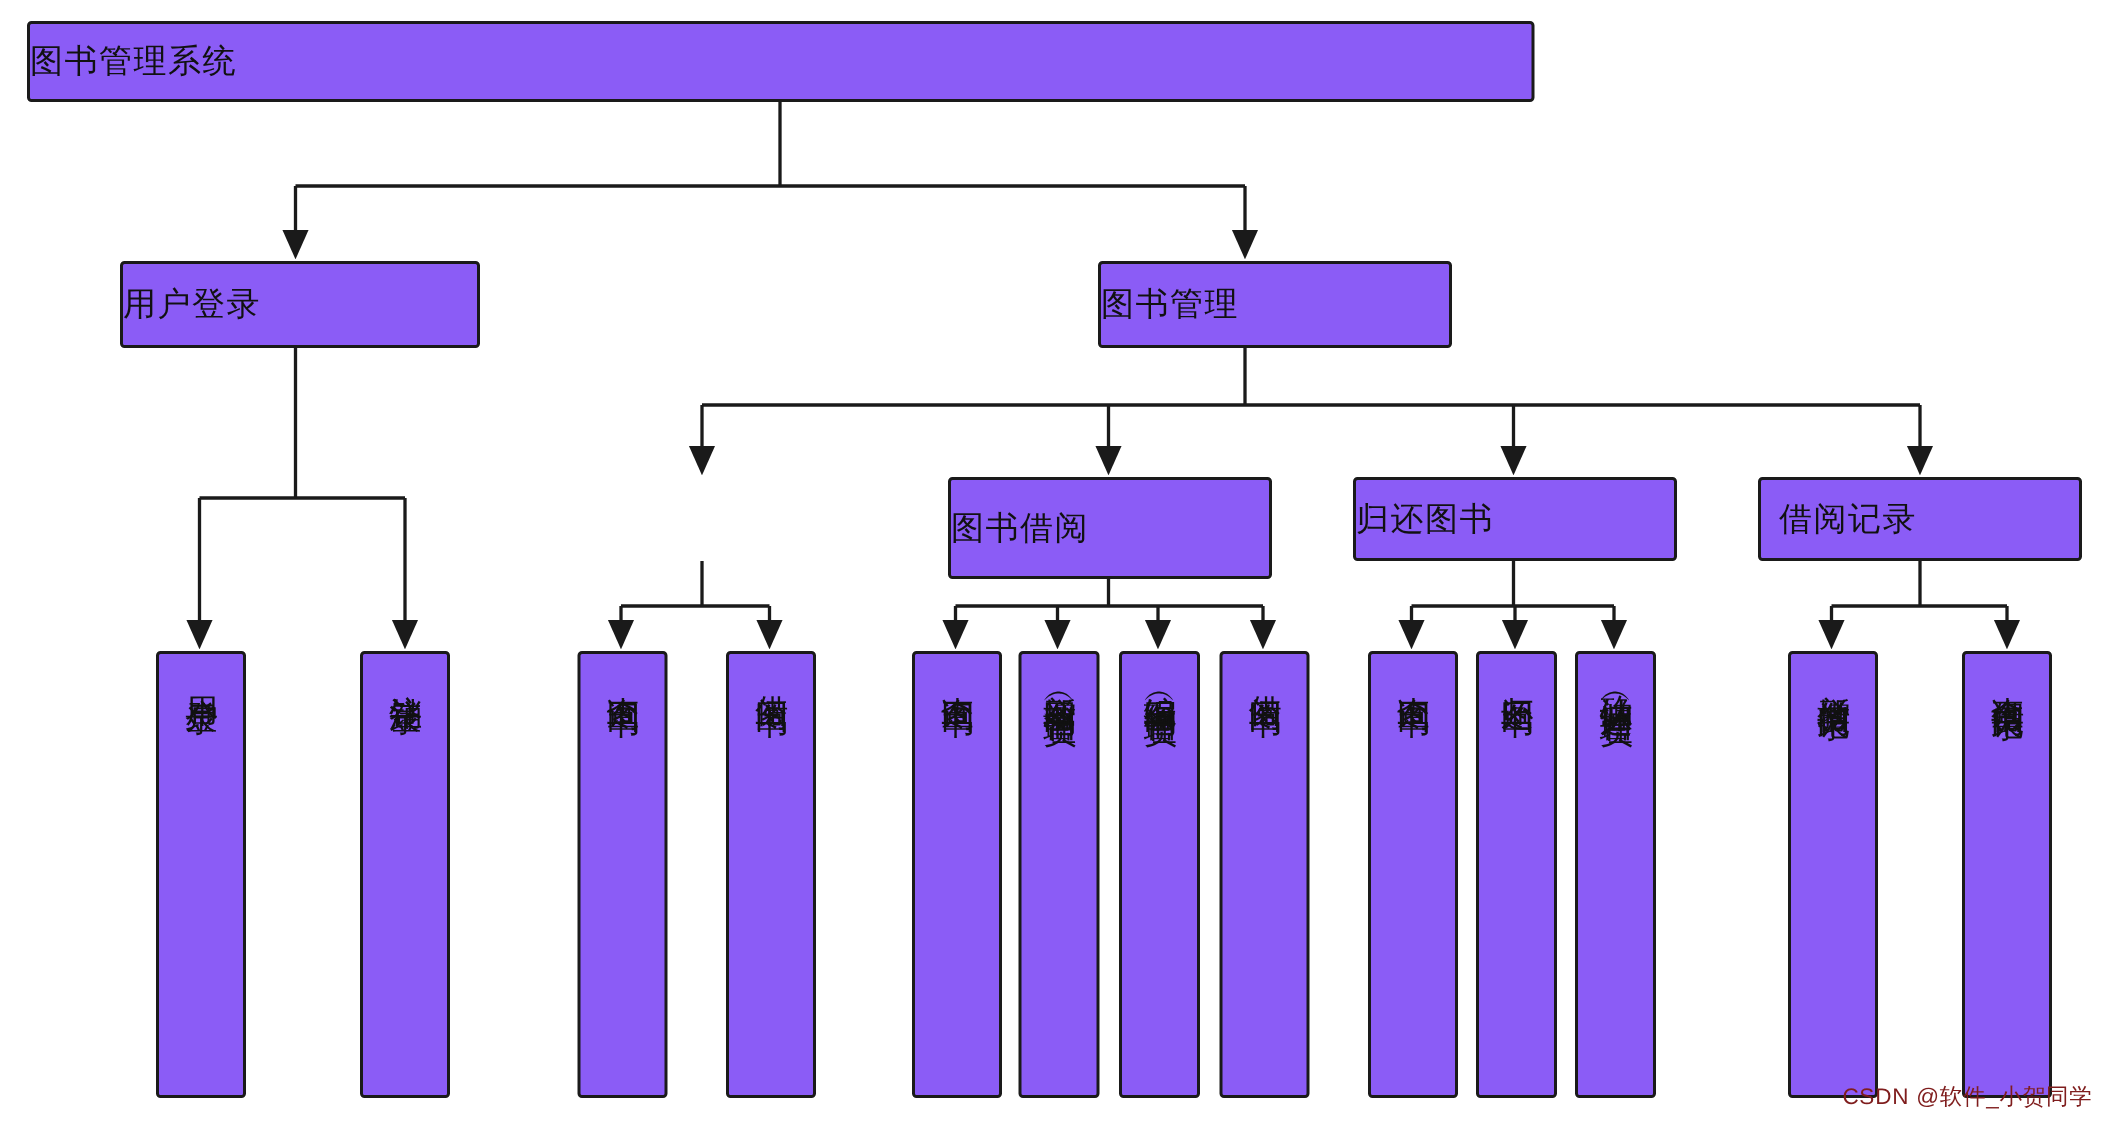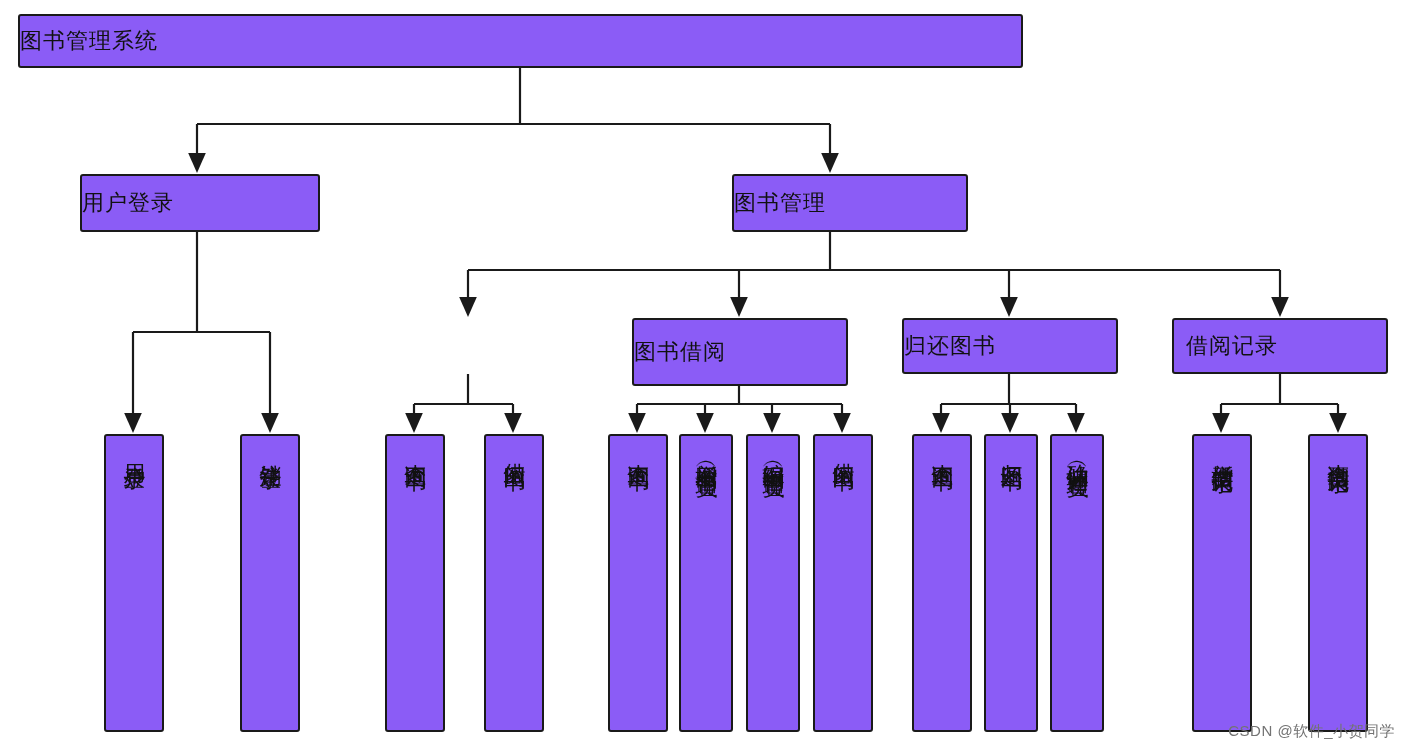--- a/index.html
+++ b/index.html
@@ -53,21 +53,21 @@
     writing-mode: vertical-rl;
     text-orientation: upright;
     display: block;
     white-space: pre-line;
   }
   .watermark {
     position: absolute;
     right: 10px;
     bottom: 6px;
     font-size: 15px;
-    color: #737373;
+    color: #7f1d1d;
     letter-spacing: 0.5px;
   }
 </style>
 </head>
 <body>
 
 <div id="canvas">
 
   <svg class="edges" viewBox="0 0 1405 747">
     <defs>

